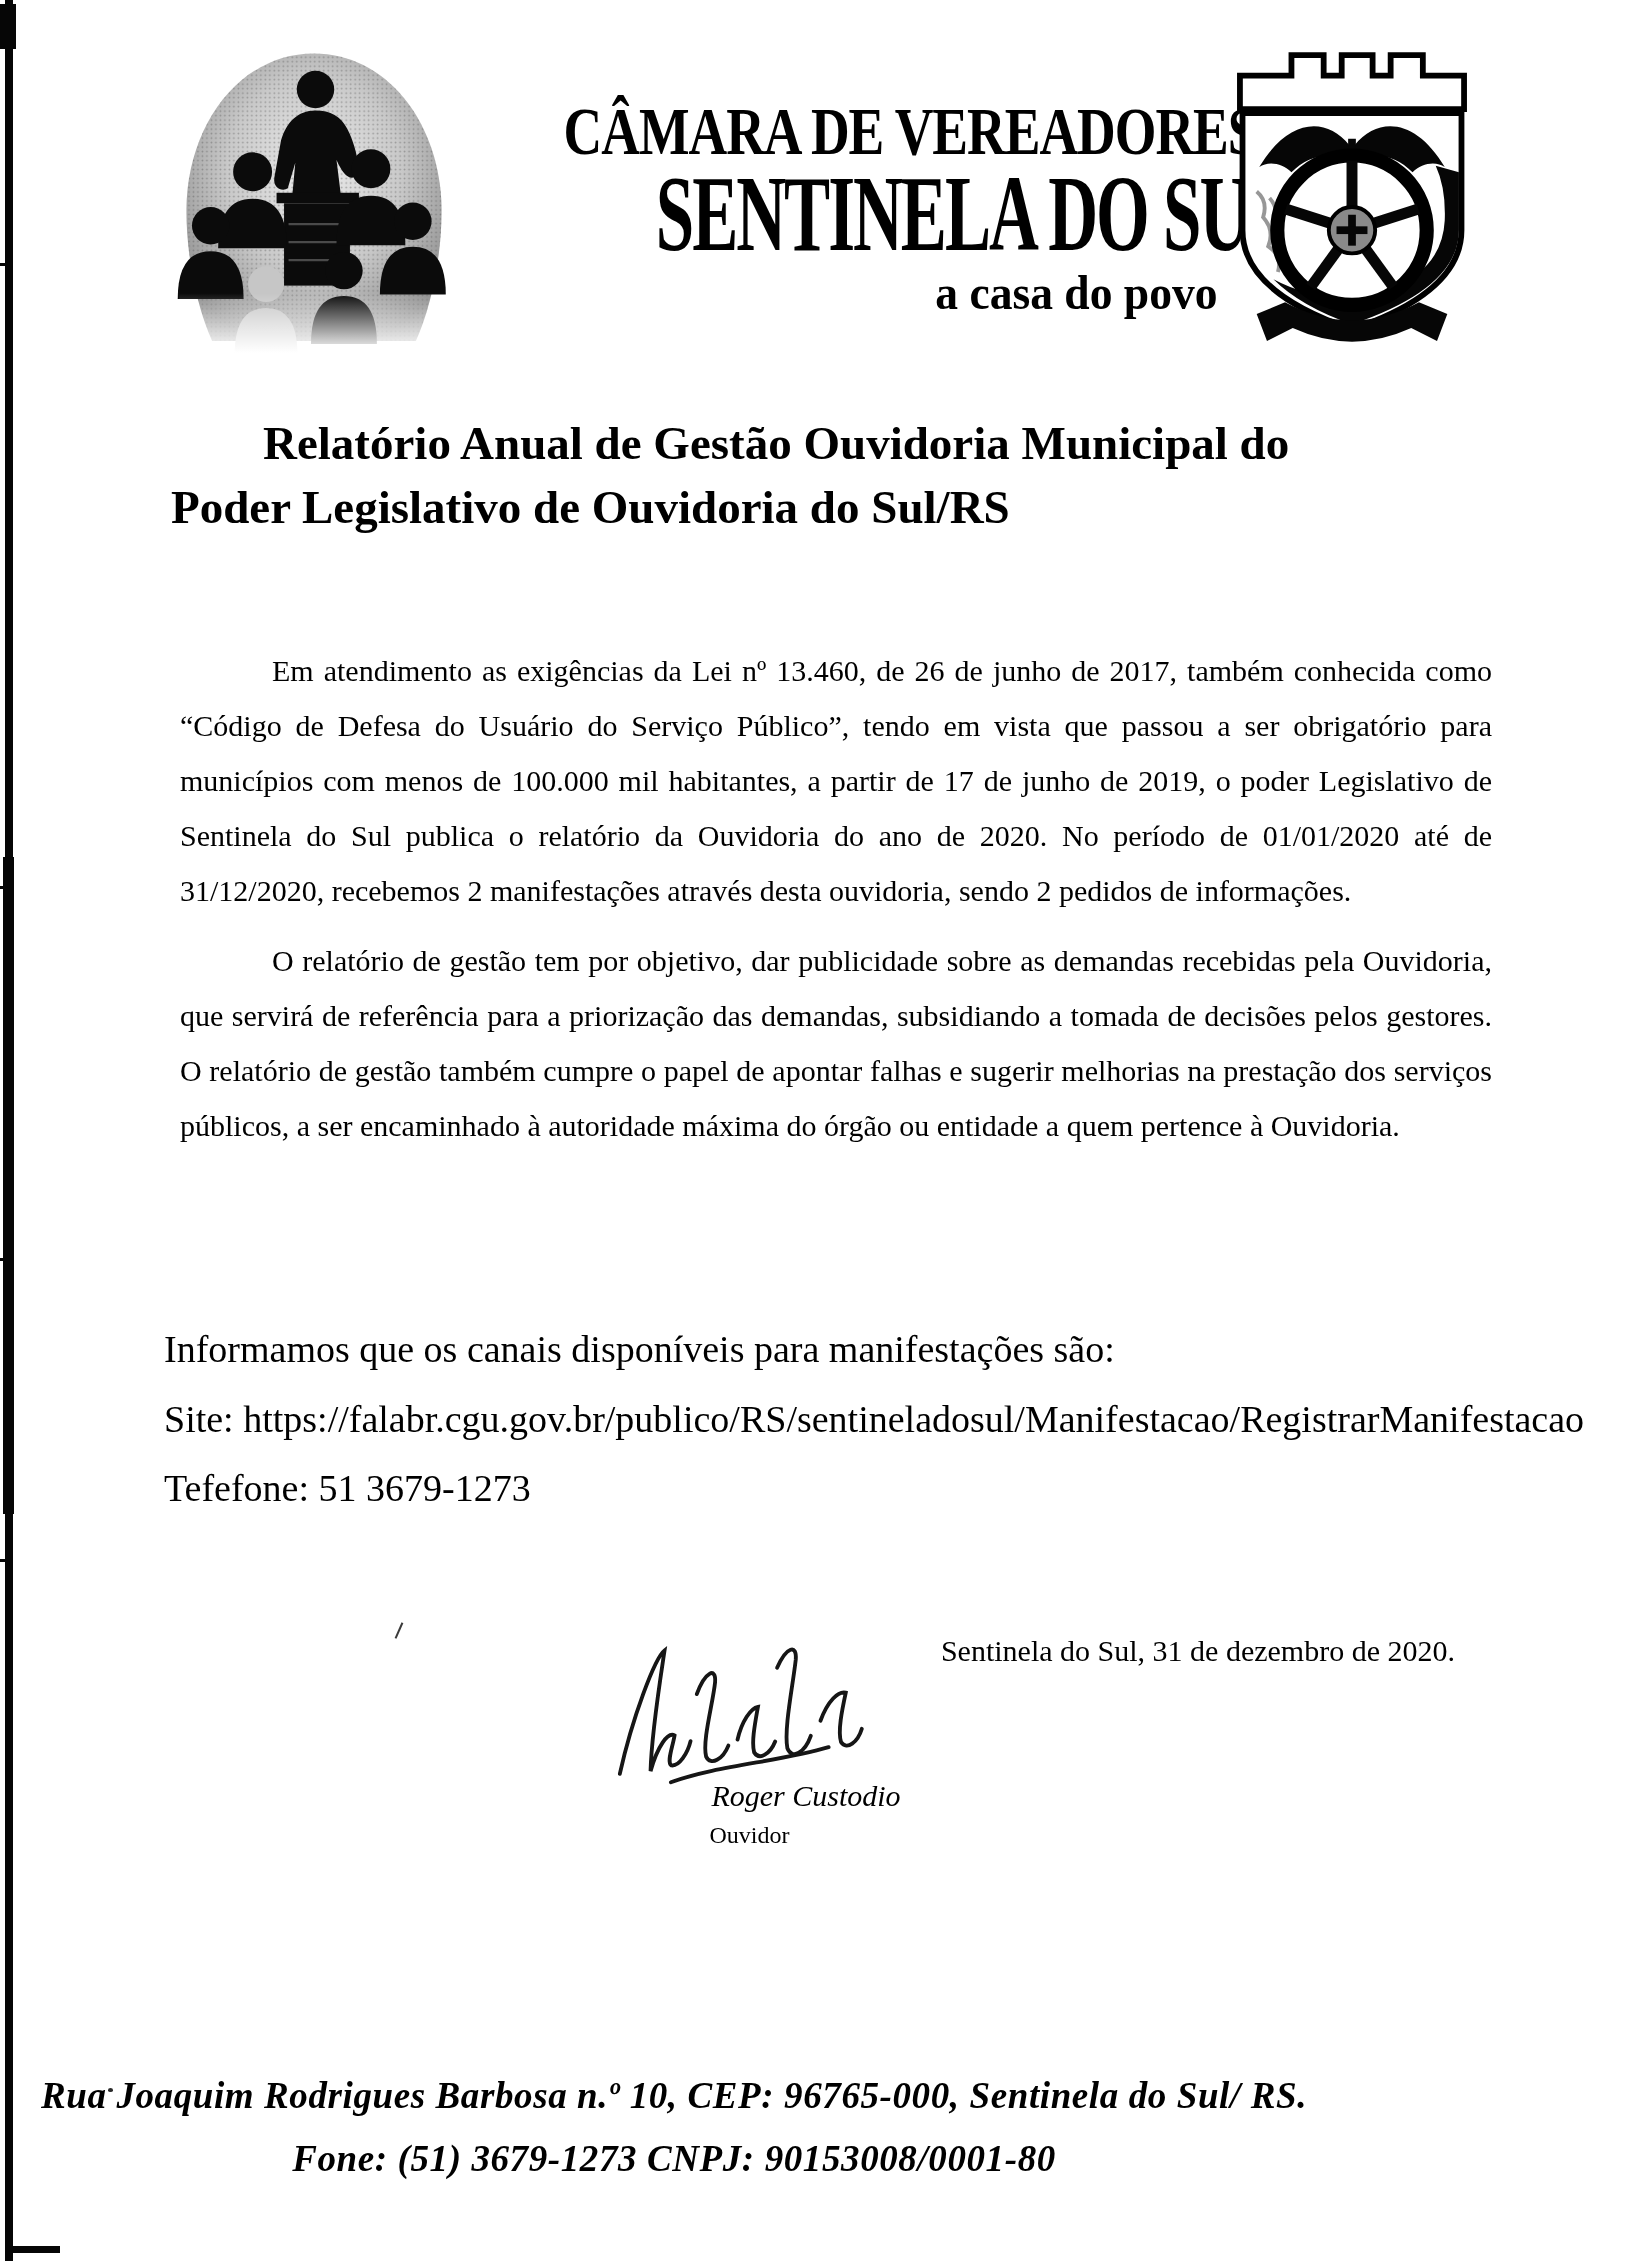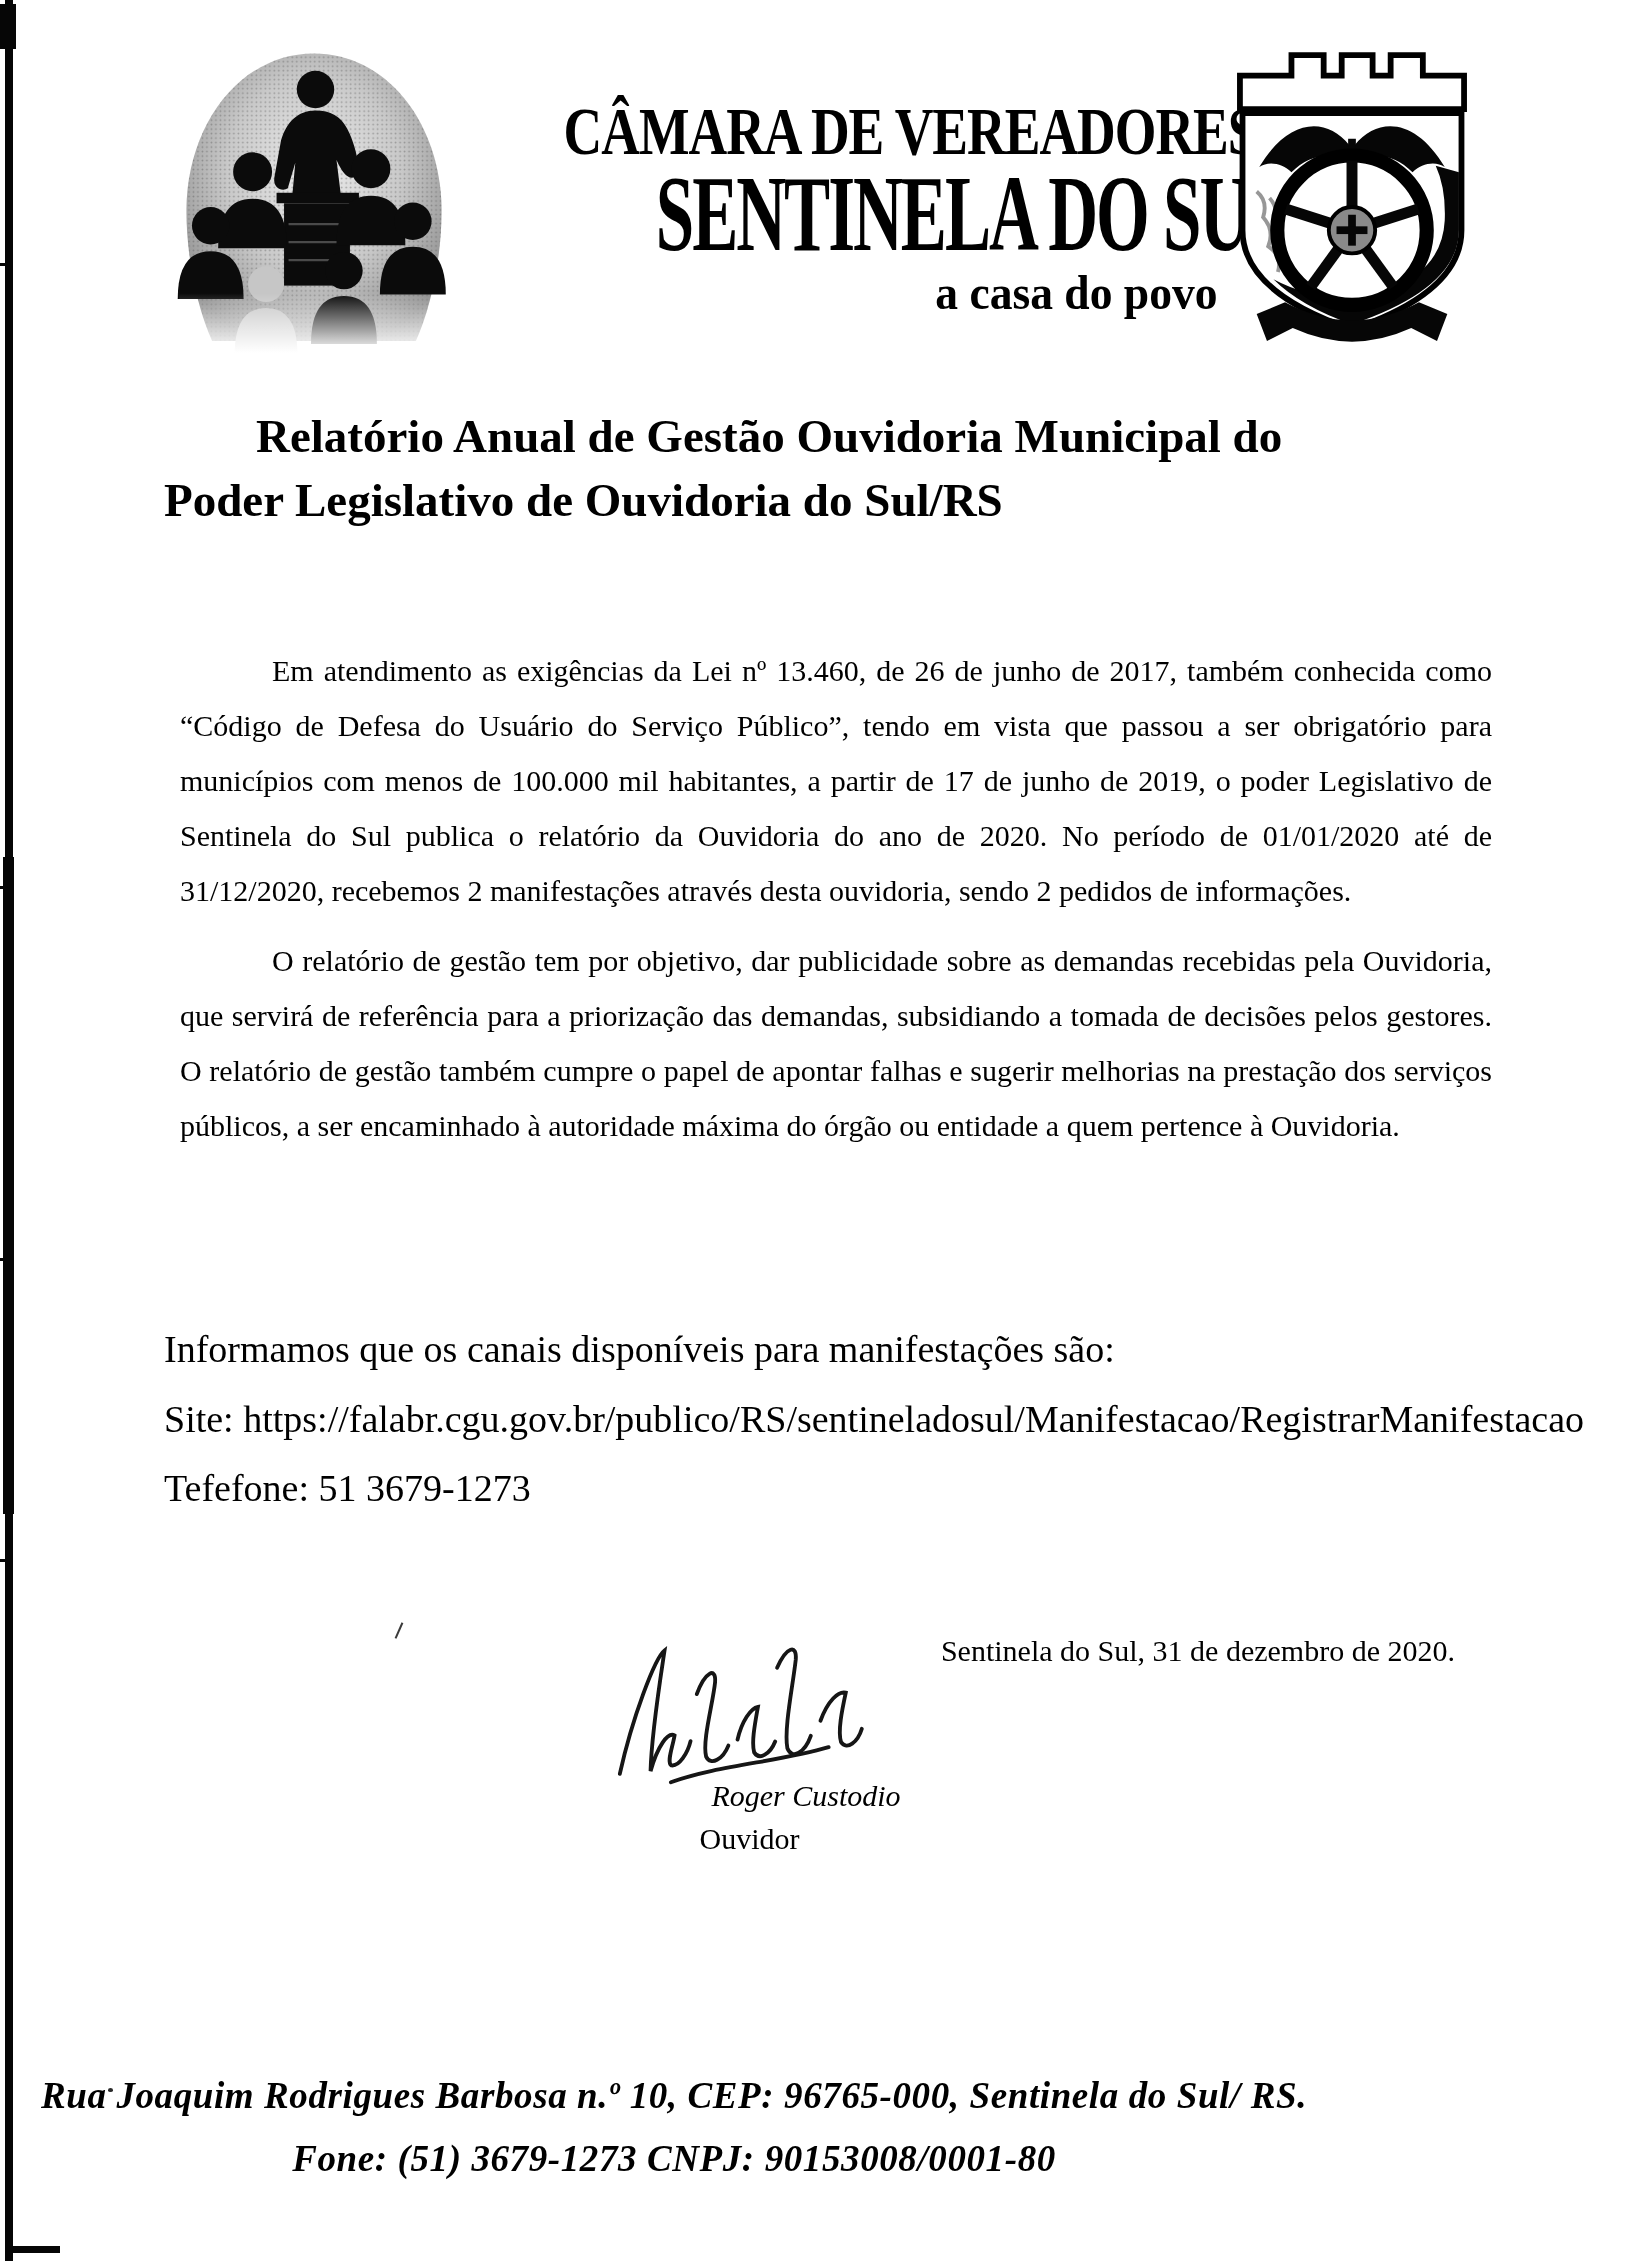--- a/index.html
+++ b/index.html
@@ -22,33 +22,33 @@
   .coat{position:absolute;left:1223px;top:37px;}
   .org-line{position:absolute;left:477px;width:741px;text-align:center;white-space:nowrap;font-weight:bold;line-height:1;}
   .org1{top:98px;}
   .org1 span{display:inline-block;font-size:67px;letter-spacing:-1.3px;transform:scaleX(.80);}
   .org2{top:160px;}
   .org2 span{display:inline-block;font-size:108px;letter-spacing:-3.2px;transform:scaleX(.64);}
   .tagline{top:268px;text-align:right;padding-right:17px;}
   .tagline span{display:inline-block;font-size:49px;transform:scaleX(.93);transform-origin:right center;}
   
   .doc-title{position:absolute;left:164px;top:405px;width:1309px;font-size:47px;font-weight:bold;
-             line-height:1.36;margin:0;}
+             line-height:1.36;margin:7px;}
   .doc-title .t1{text-indent:92px;display:block;}
   
   .body-text{position:absolute;left:164px;top:628px;width:1344px;font-size:30px;line-height:1.83;
              text-align:justify;}
   .body-text p{margin:16px;text-indent:92px;}
   .channels{position:absolute;left:164px;top:1315px;width:1437px;font-size:38px;line-height:1.83;}
   .channels p{margin:0;}
   .dateline{position:absolute;right:189px;top:1610px;font-size:30px;white-space:nowrap;margin-top:24px;}
   
   .sig-svg{position:absolute;left:603px;top:1630px;transform:rotate(-5deg);}
   .sig-name{position:absolute;left:664px;top:1779px;width:284px;text-align:center;font-size:30px;font-style:italic;}
-  .sig-role{position:absolute;left:611px;top:1822px;width:277px;text-align:center;font-size:30px;}
+  .sig-role{position:absolute;left:611px;top:1822px;width:277px;text-align:center;font-size:24px;}
   
   .footer-line{position:absolute;left:0;width:1348px;text-align:center;font-size:37px;
                font-style:italic;font-weight:bold;letter-spacing:0.6px;}
   .f1{top:2074px;}
   .f2{top:2137px;}
 </style>
 </head>
 <body>
 
 <div class="page">

